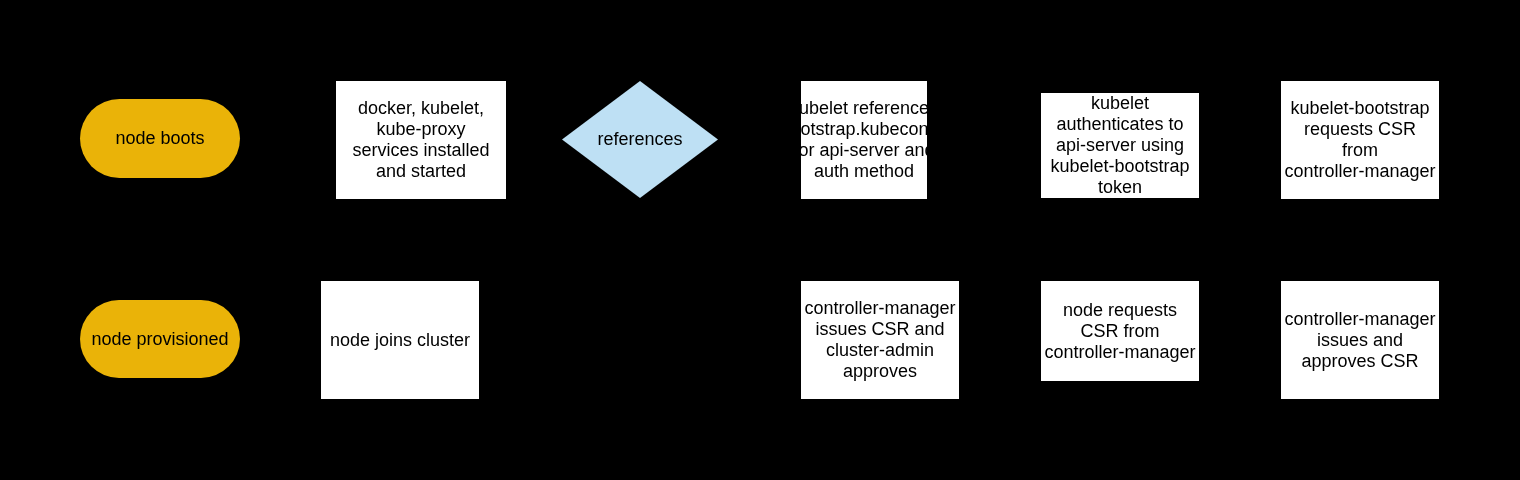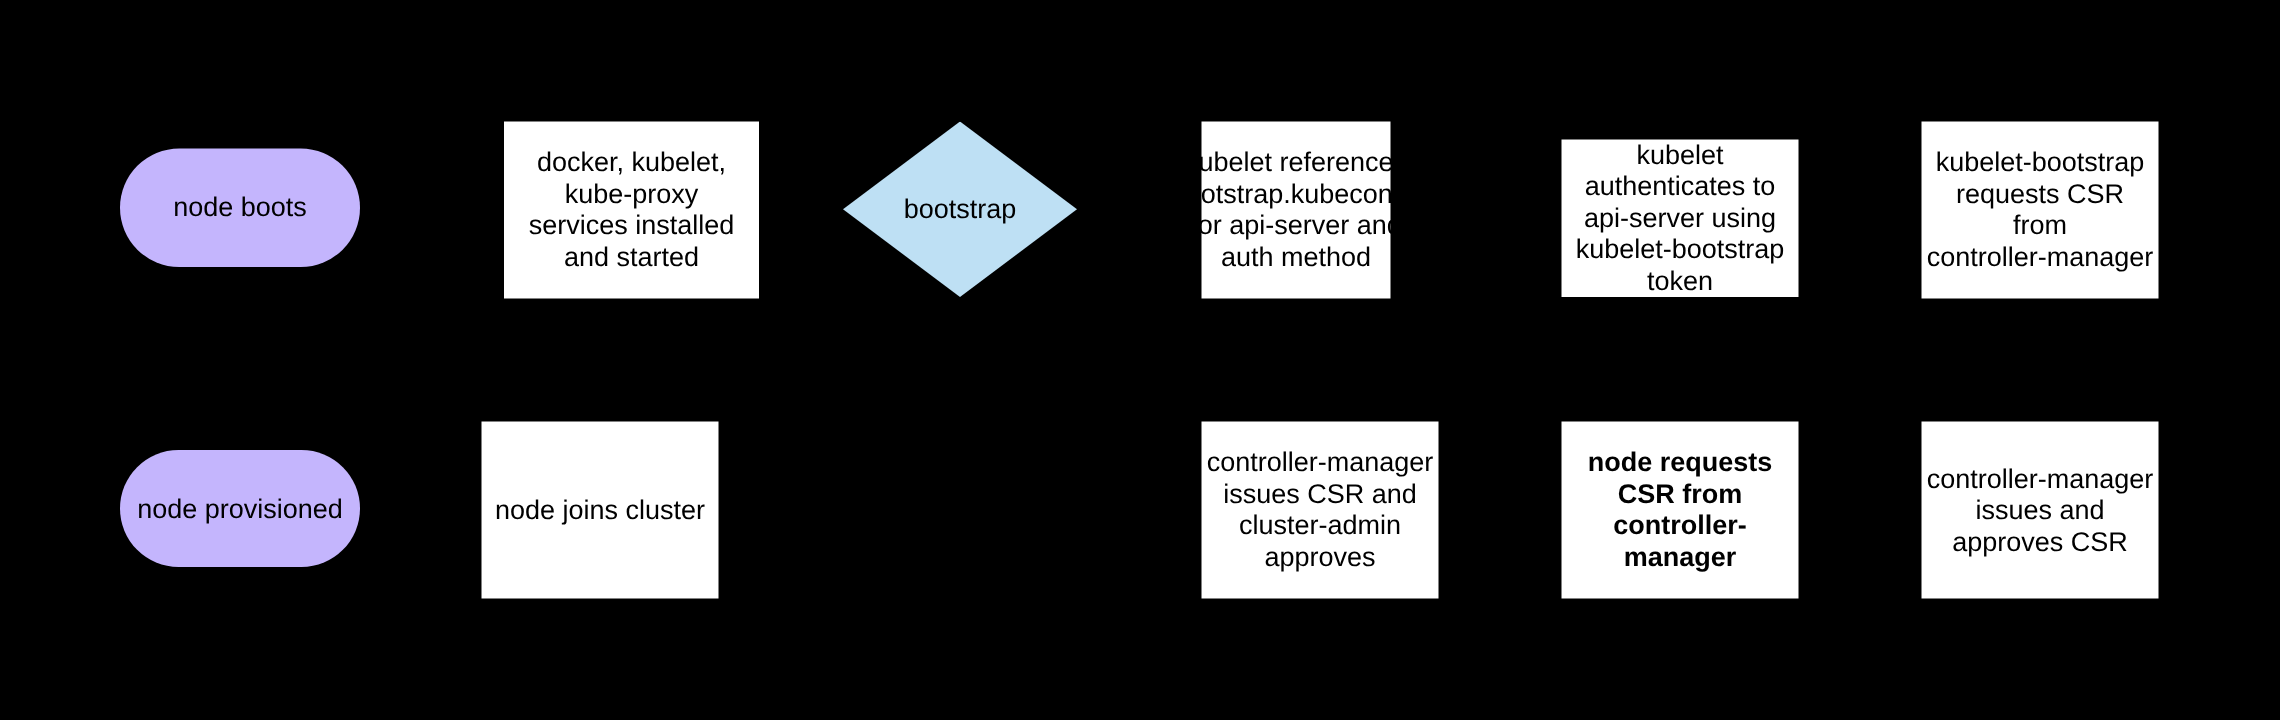--- a/index.html
+++ b/index.html
@@ -20,21 +20,21 @@
     position: absolute;
     display: flex;
     align-items: center;
     justify-content: center;
     text-align: center;
     font-size: 18px;
     line-height: 21px;
     white-space: pre-line;
   }
   .terminator {
-    background: #c4b5fd;
+    background: #eab308;
     border-radius: 40px;
   }
   .process {
     background: #ffffff;
   }
   .decision {
     background: #bee0f4;
     clip-path: polygon(50% 0, 100% 50%, 50% 100%, 0 50%);
   }
   
@@ -42,36 +42,36 @@
   .p-r1c2 { left: 336px;  top: 81px;  width: 170px; height: 118px; }
   .p-r1c3 { left: 562px;  top: 81px;  width: 156px; height: 117px; }
   .p-r1c4 { left: 801px;  top: 81px;  width: 126px; height: 118px; }
   .p-r1c5 { left: 1041px; top: 81px;  width: 158px; height: 105px; margin-top: 12px; }
   .p-r1c6 { left: 1281px; top: 81px;  width: 158px; height: 118px; }
   
   .p-r2c1 { left: 80px;   top: 300px; width: 160px; height: 78px; }
   .p-r2c2 { left: 321px;  top: 281px; width: 158px; height: 118px; }
   .p-r2c3 { left: 561px;  top: 281px; width: 158px; height: 118px; }
   .p-r2c4 { left: 801px;  top: 281px; width: 158px; height: 118px; }
-  .p-r2c5 { left: 1041px; top: 281px; width: 158px; height: 118px; font-weight: bold; }
+  .p-r2c5 { left: 1041px; top: 281px; width: 158px; height: 100px; }
   .p-r2c6 { left: 1281px; top: 281px; width: 158px; height: 118px; }
 </style>
 </head>
 <body>
 
 <div class="canvas">
 
   <div class="node terminator p-r1c1">node boots</div>
 
   <div class="node process p-r1c2">docker, kubelet,
 kube-proxy
 services installed
 and started</div>
 
-  <div class="node decision p-r1c3">bootstrap</div>
+  <div class="node decision p-r1c3">references</div>
 
   <div class="node process p-r1c4">kubelet references
 bootstrap.kubeconfig
 for api-server and
 auth method</div>
 
   <div class="node process p-r1c5">kubelet
 authenticates to
 api-server using
 kubelet-bootstrap

